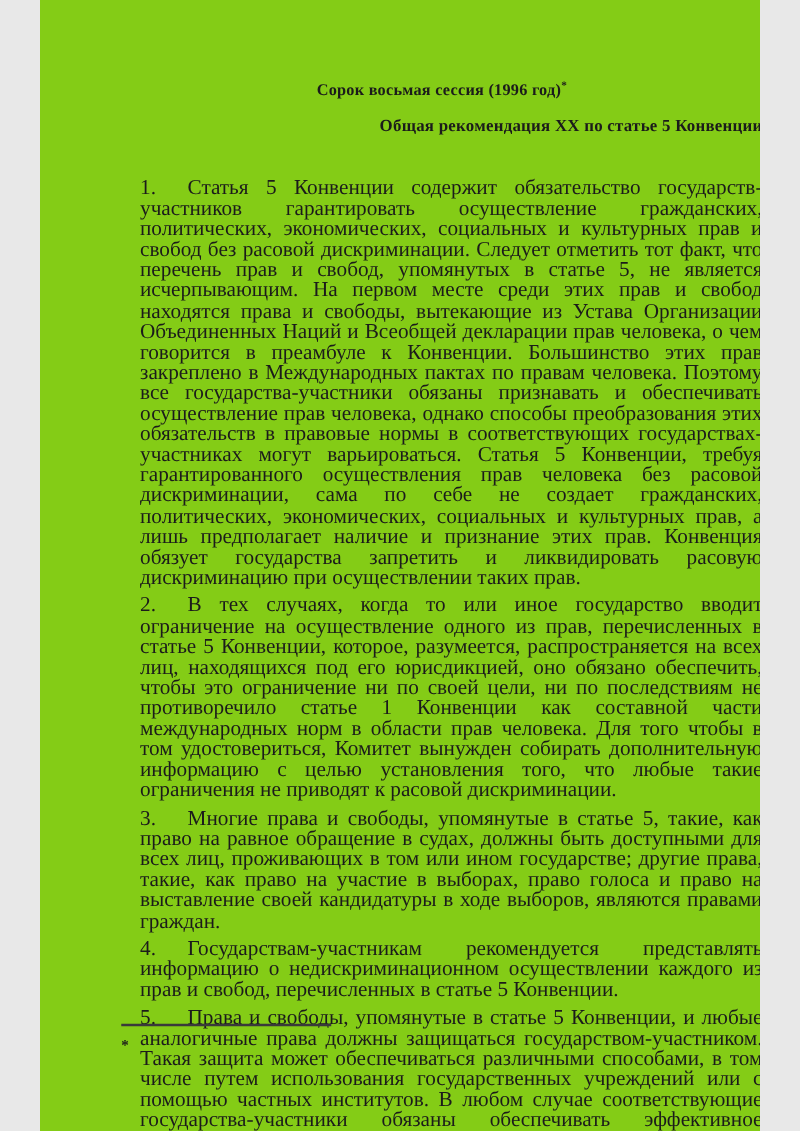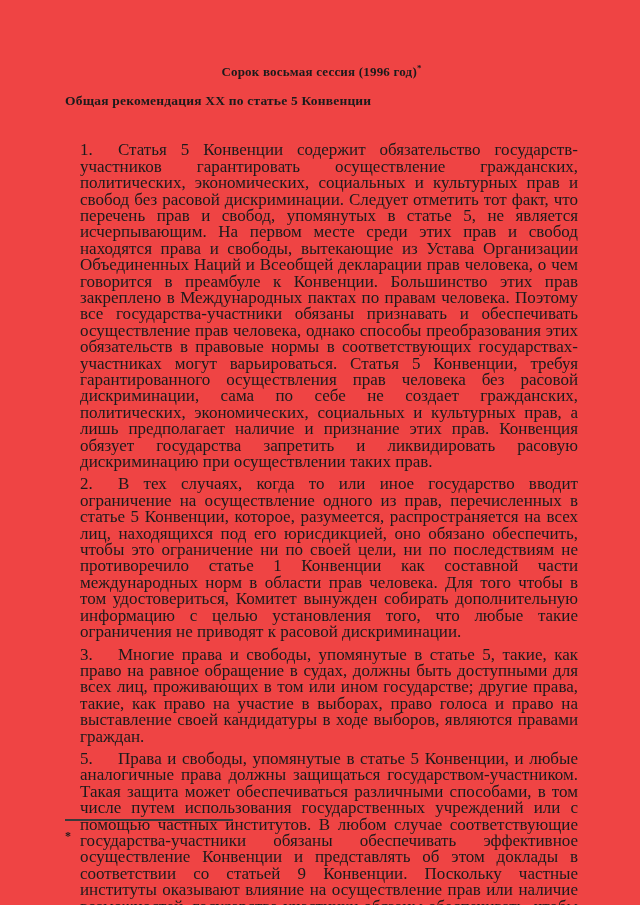--- a/index.html
+++ b/index.html
@@ -2,24 +2,24 @@
 <html lang="ru"><head>
 <meta charset="utf-8">
 <style>
   html, body {
     margin: 0;
     padding: 0;
     background: #e8e8e8;
   }
   .page {
     position: relative;
-    width: 640px;
+    width: 576px;
     height: 905px;
     margin: 0 auto;
-    background: #ef4444;
+    background: #84cc16;
     font-family: "Liberation Serif", "DejaVu Serif", serif;
     color: #1b1b1b;
     overflow: hidden;
   }
   .content {
     position: absolute;
     left: 65px;
     top: 60px;
     width: 513px;
   }
@@ -31,21 +31,21 @@
     margin: 0 0 12px 0;
     letter-spacing: 0.2px;
   }
   h1.session-heading sup {
     font-size: 9px;
   }
   h2.doc-title {
     font-size: 13.5px;
     line-height: 17px;
     font-weight: bold;
-    text-align: left;
+    text-align: right;
     margin: 0 0 33px 0;
     letter-spacing: 0.2px;
   }
   p.body-para {
     font-size: 17px;
     line-height: 16.4px;
     text-align: justify;
     margin: 0 0 6px 15px;
   }
   .para-num {
@@ -84,20 +84,21 @@
   <div class="content">
     <h1 class="session-heading"><span>Сорок восьмая сессия (1996 год)</span><sup>*</sup></h1>
     <h2 class="doc-title">Общая рекомендация XX по статье 5 Конвенции</h2>
     <div id="paragraph-list">
   <p class="body-para"><span class="para-num">1.</span><span class="para-text">Статья 5 Конвенции содержит обязательство государств-участников гарантировать осуществление гражданских, политических, экономических, социальных и культурных прав и свобод без расовой дискриминации. Следует отметить тот факт, что перечень прав и свобод, упомянутых в статье 5, не является исчерпывающим. На первом месте среди этих прав и свобод находятся права и свободы, вытекающие из Устава Организации Объединенных Наций и Всеобщей декларации прав человека, о чем говорится в преамбуле к Конвенции. Большинство этих прав закреплено в Международных пактах по правам человека. Поэтому все государства-участники обязаны признавать и обеспечивать осуществление прав человека, однако способы преобразования этих обязательств в правовые нормы в соответствующих государствах-участниках могут варьироваться. Статья 5 Конвенции, требуя гарантированного осуществления прав человека без расовой дискриминации, сама по себе не создает гражданских, политических, экономических, социальных и культурных прав, а лишь предполагает наличие и признание этих прав. Конвенция обязует государства запретить и ликвидировать расовую дискриминацию при осуществлении таких прав.</span></p>
 
   <p class="body-para"><span class="para-num">2.</span><span class="para-text">В тех случаях, когда то или иное государство вводит ограничение на осуществление одного из прав, перечисленных в статье 5 Конвенции, которое, разумеется, распространяется на всех лиц, находящихся под его юрисдикцией, оно обязано обеспечить, чтобы это ограничение ни по своей цели, ни по последствиям не противоречило статье 1 Конвенции как составной части международных норм в области прав человека. Для того чтобы в том удостовериться, Комитет вынужден собирать дополнительную информацию с целью установления того, что любые такие ограничения не приводят к расовой дискриминации.</span></p>
 
   <p class="body-para"><span class="para-num">3.</span><span class="para-text">Многие права и свободы, упомянутые в статье 5, такие, как право на равное обращение в судах, должны быть доступными для всех лиц, проживающих в том или ином государстве; другие права, такие, как право на участие в выборах, право голоса и право на выставление своей кандидатуры в ходе выборов, являются правами граждан.</span></p>
 
+  <p class="body-para"><span class="para-num">4.</span><span class="para-text">Государствам-участникам рекомендуется представлять информацию о недискриминационном осуществлении каждого из прав и свобод, перечисленных в статье 5 Конвенции.</span></p>
 
   <p class="body-para"><span class="para-num">5.</span><span class="para-text">Права и свободы, упомянутые в статье 5 Конвенции, и любые аналогичные права должны защищаться государством-участником. Такая защита может обеспечиваться различными способами, в том числе путем использования государственных учреждений или с помощью частных институтов. В любом случае соответствующие государства-участники обязаны обеспечивать эффективное осуществление Конвенции и представлять об этом доклады в соответствии со статьей 9 Конвенции. Поскольку частные институты оказывают влияние на осуществление прав или наличие возможностей, государства-участники обязаны обеспечивать, чтобы их деятельность не приводила к возникновению или закреплению расовой дискриминации.</span></p>
 </div>
   </div>
 
   <div class="footnote">
     <div class="footnote-rule"></div>
     <div class="footnote-line">
       <span class="fn-marker">*</span>
     </div>

